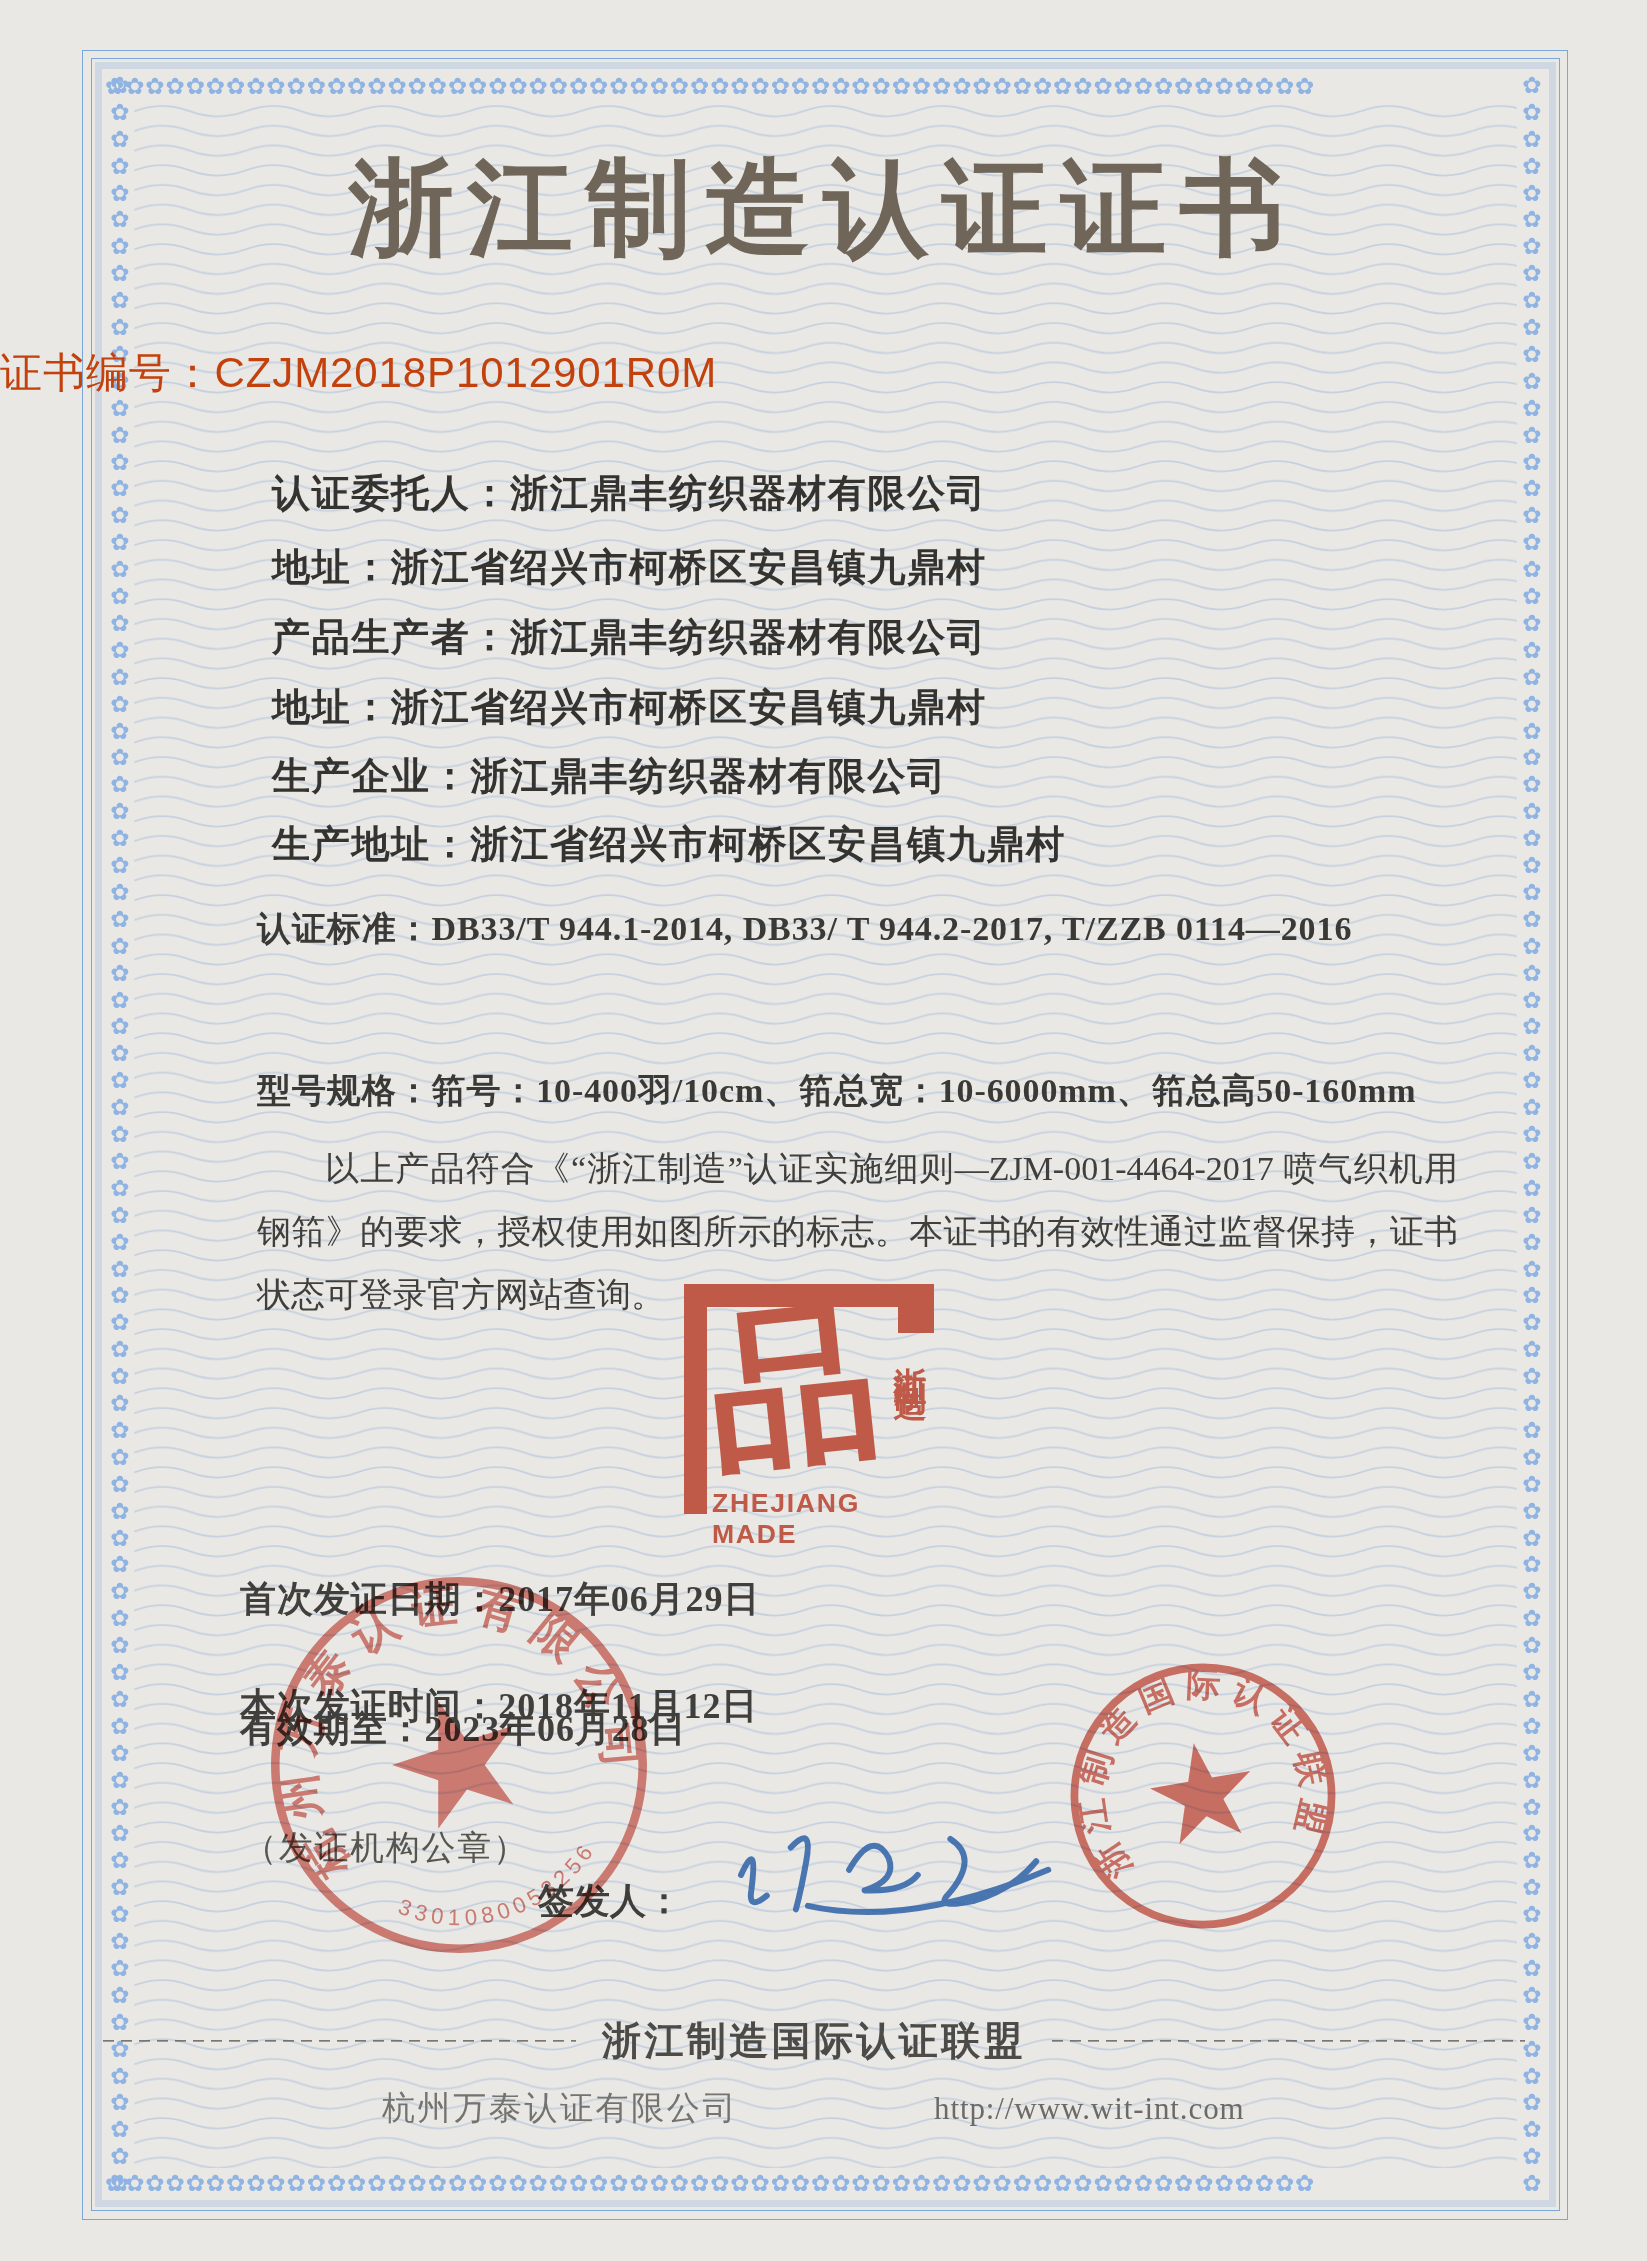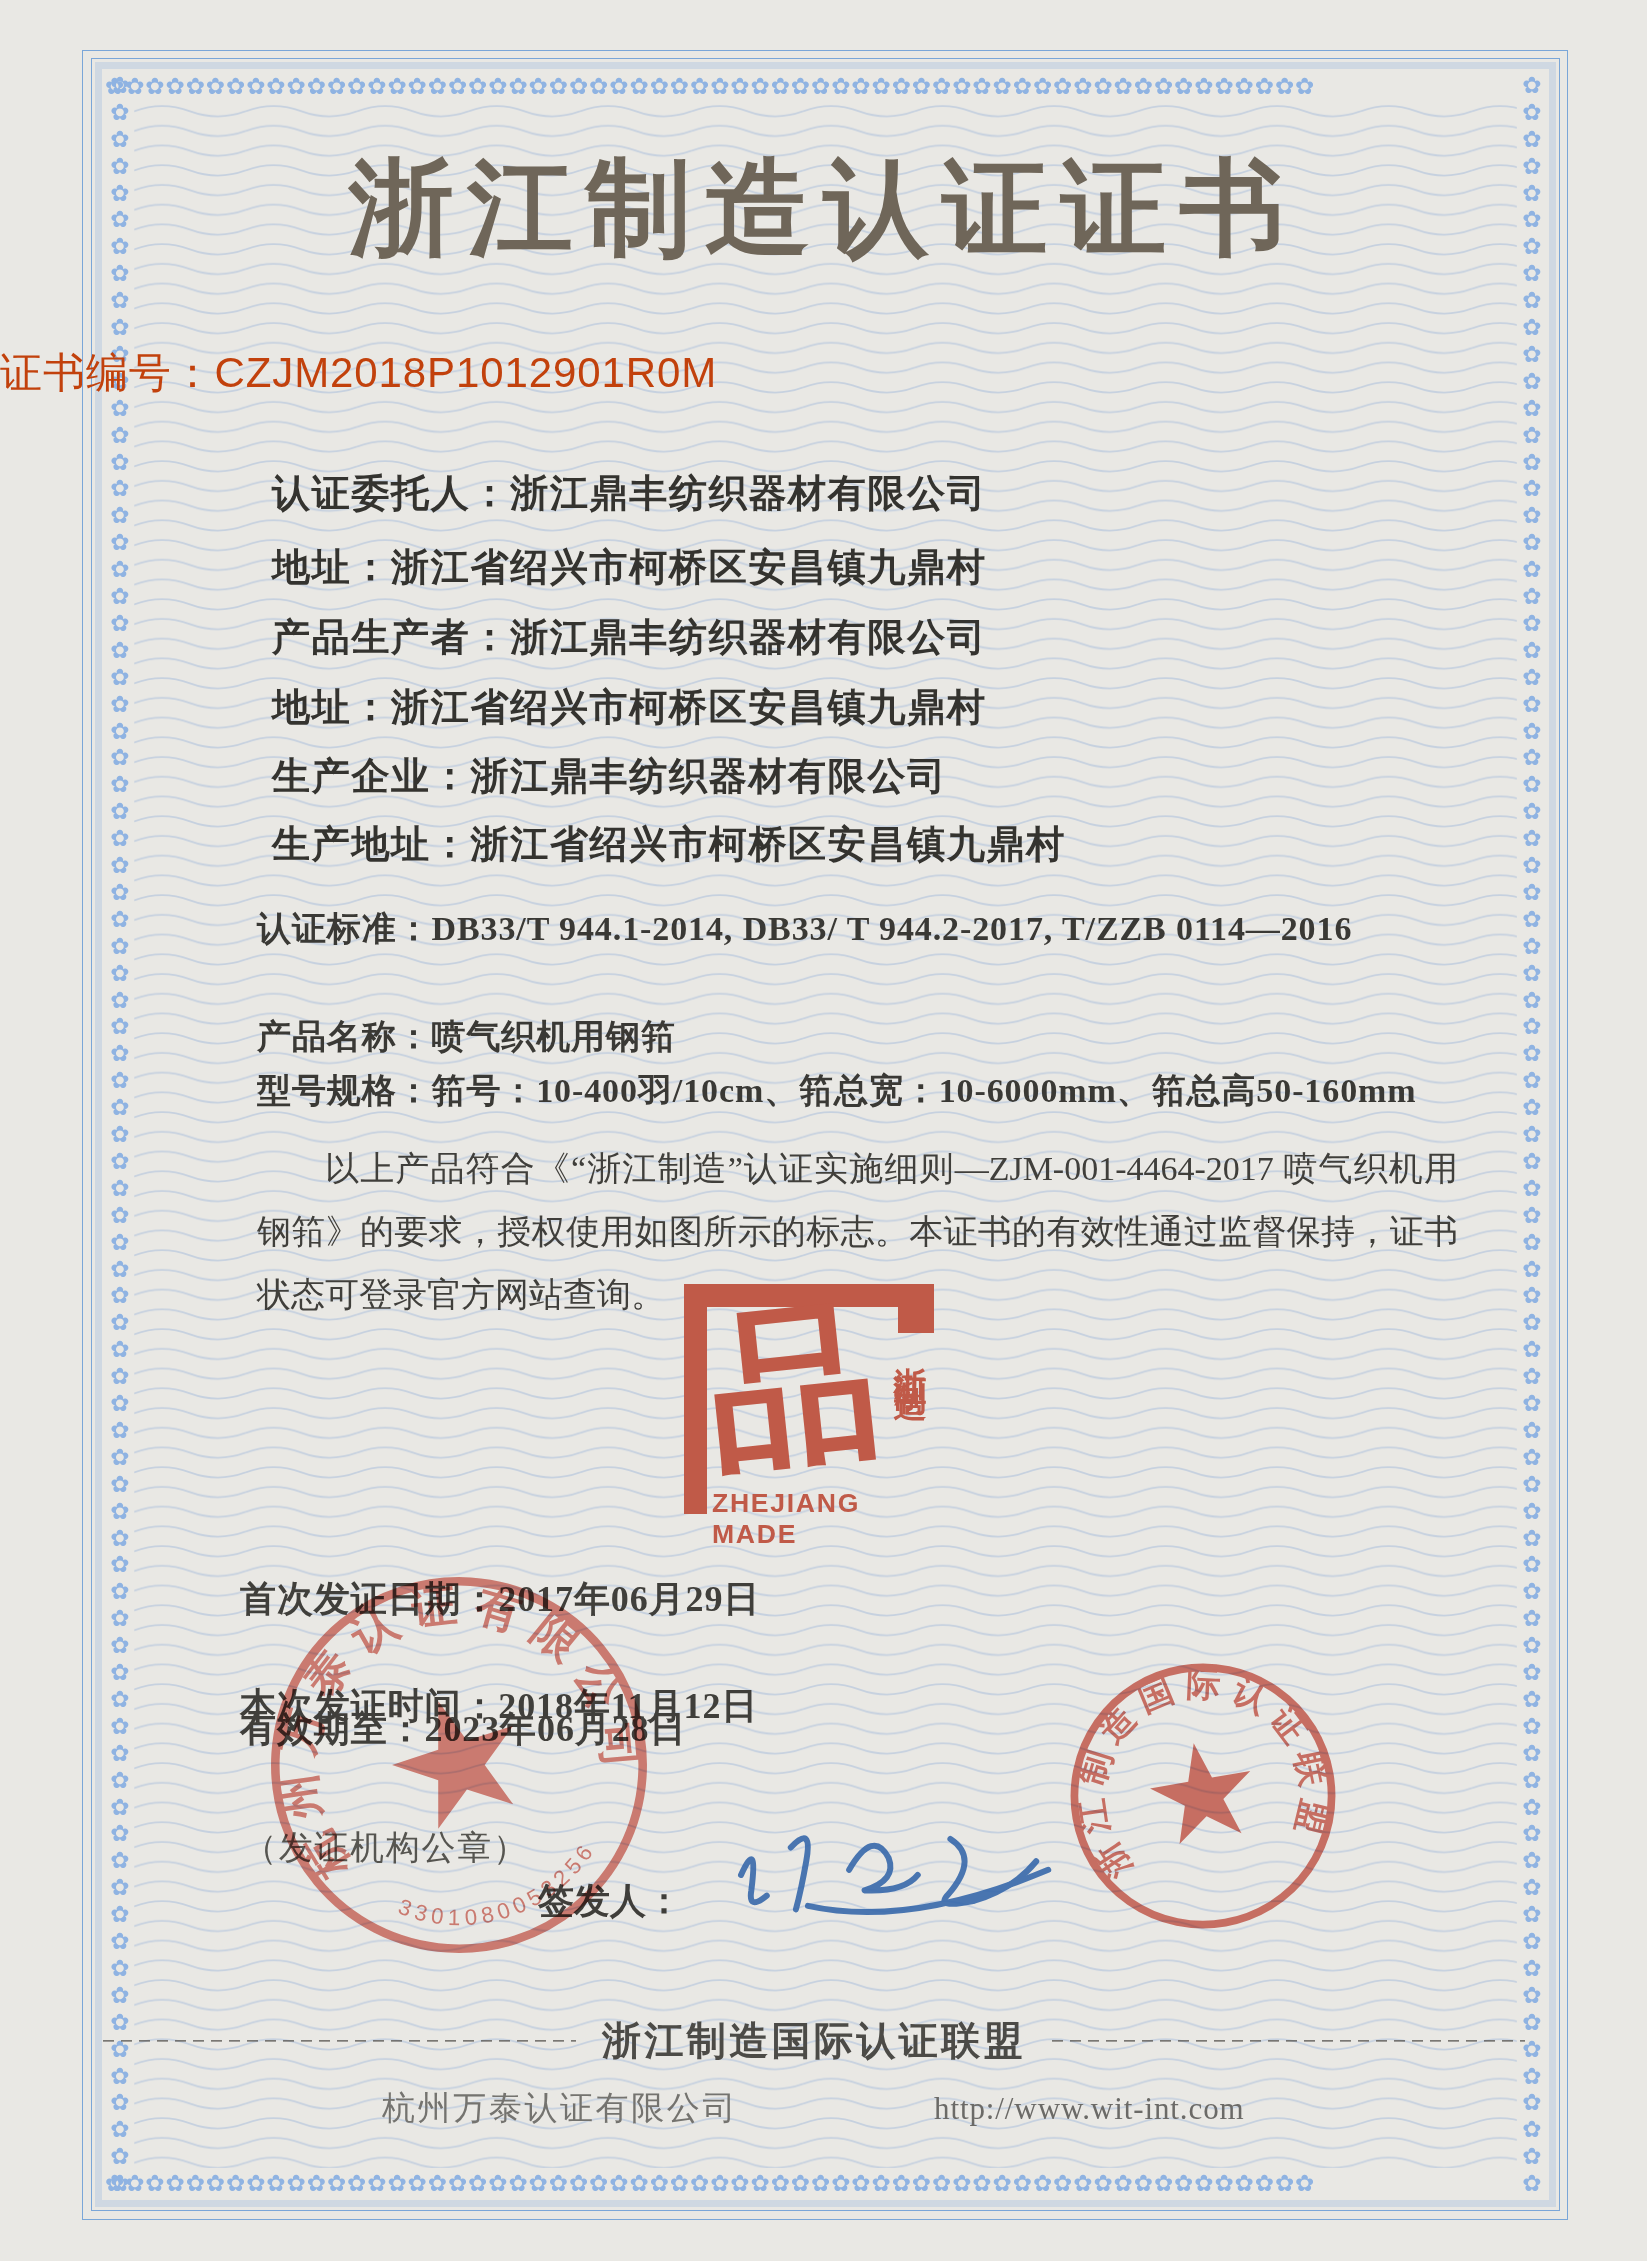--- a/index.html
+++ b/index.html
@@ -89,21 +89,20 @@
   </div>
 
   <div class="abs party" style="top:468px;"><span>认证委托人：</span><span>浙江鼎丰纺织器材有限公司</span></div>
   <div class="abs party" style="top:542px;"><span>地址：</span><span>浙江省绍兴市柯桥区安昌镇九鼎村</span></div>
   <div class="abs party" style="top:612px;"><span>产品生产者：</span><span>浙江鼎丰纺织器材有限公司</span></div>
   <div class="abs party" style="top:682px;"><span>地址：</span><span>浙江省绍兴市柯桥区安昌镇九鼎村</span></div>
   <div class="abs party" style="top:751px;"><span>生产企业：</span><span>浙江鼎丰纺织器材有限公司</span></div>
   <div class="abs party" style="top:819px;"><span>生产地址：</span><span>浙江省绍兴市柯桥区安昌镇九鼎村</span></div>
 
   <div class="abs detail" style="top:906px;"><span>认证标准：</span><span>DB33/T 944.1-2014, DB33/ T 944.2-2017, T/ZZB 0114—2016</span></div>
-  <div class="abs detail" style="top:1014px;"><span>产品名称：</span><span>喷气织机用钢筘</span></div>
   <div class="abs detail" style="top:1068px;"><span>型号规格：</span><span>筘号：10-400羽/10cm、筘总宽：10-6000mm、筘总高50-160mm</span></div>
 
   <div class="abs statement">以上产品符合《“浙江制造”认证实施细则—ZJM-001-4464-2017 喷气织机用钢筘》的要求，授权使用如图所示的标志。本证书的有效性通过监督保持，证书状态可登录官方网站查询。</div>
 
   <div class="abs logo">
     <div class="abs bar-left"></div>
     <div class="abs bar-top"></div>
     <div class="abs corner"></div>
     <div class="abs mark">品</div>
     <div class="abs vtext">浙江制造</div>

